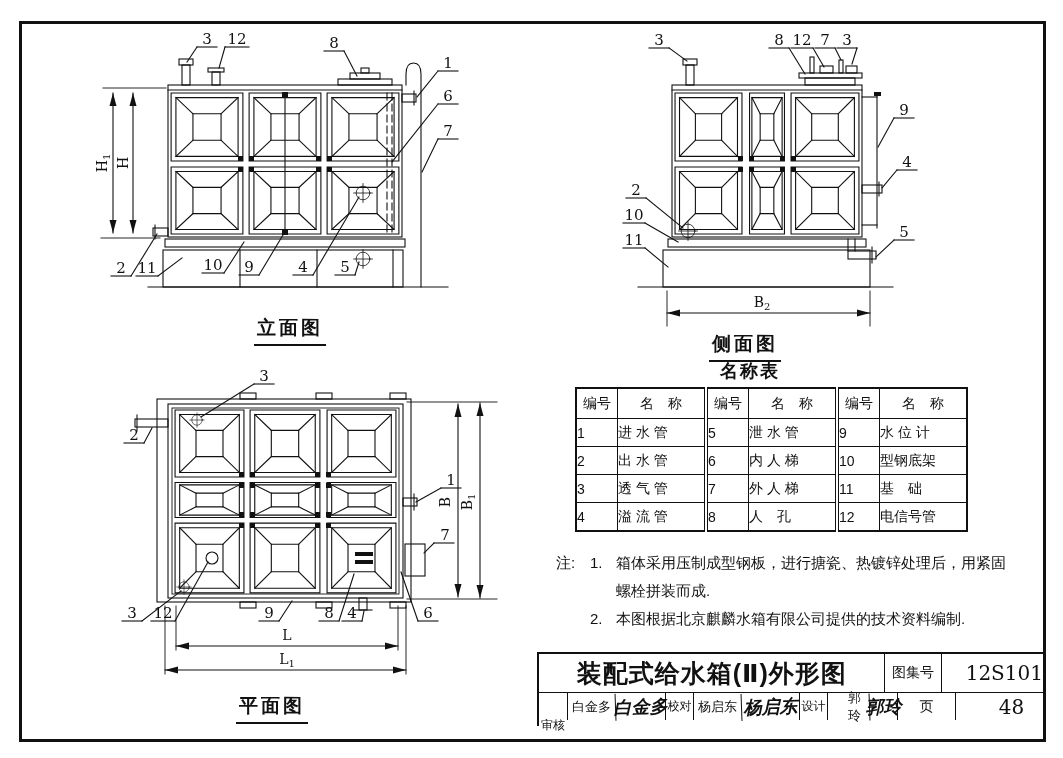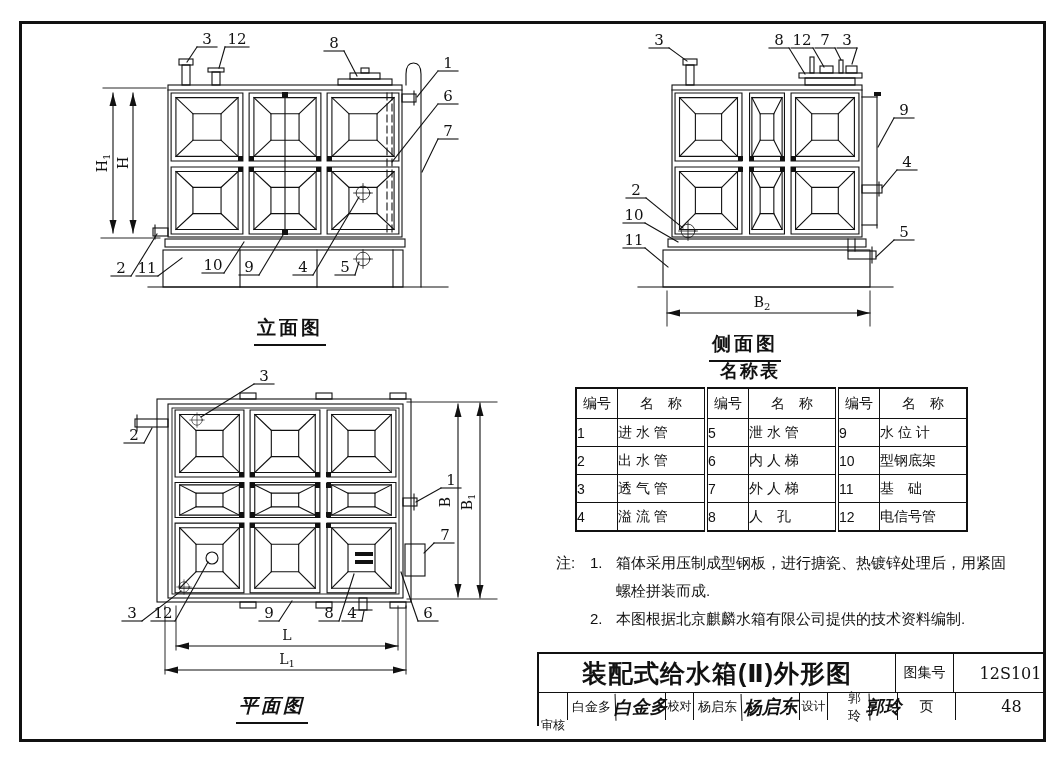--- a/index.html
+++ b/index.html
@@ -34,21 +34,21 @@
   .ind1{padding-left:34px;}
   .ind2{padding-left:60px;text-align:right;}
   .tblock{position:absolute;left:537px;top:652px;width:506px;height:74px;
           border:2px solid #111;border-right:none;border-bottom:none;display:flex;flex-direction:column;box-sizing:border-box;}
   .tb-row1{display:flex;height:38px;flex:none;}
   .tb-row2{display:flex;height:27px;flex:none;border-top:1.5px solid #111;}
   .tb-row1>div,.tb-row2>div{display:flex;align-items:center;justify-content:center;box-sizing:border-box;}
   .tb-row1>div+div,.tb-row2>div+div{border-left:1.5px solid #111;}
   .tb-title{width:356px;font-size:25px;font-weight:bold;letter-spacing:1px;white-space:nowrap;}
   .tb-lbl{width:58px;font-size:14px;}
-  .tb-val{flex:1;font-family:"DejaVu Serif",serif;font-size:16px;padding-left:24px;}
+  .tb-val{flex:1;font-family:"DejaVu Serif",serif;font-size:20px;padding-left:24px;}
   .c-lab{width:28px;font-size:12px;flex:none;margin-top:32px;}
   .c-nm1{width:48px;font-size:13px;flex:none;}
   .c-sg1{width:50px;flex:none;}
   .c-lab2{width:28px;font-size:12px;flex:none;}
   .c-nm2{width:48px;font-size:13px;flex:none;}
   .c-sg2{width:58px;flex:none;}
   .c-lab3{width:28px;font-size:12px;flex:none;}
   .c-nm3{width:42px;font-size:13px;flex:none;padding-left:20px;}
   .c-sg3{width:28px;flex:none;}
   .sig{font-family:"DejaVu Serif",serif;font-style:italic;font-weight:bold;font-size:18px;
@@ -438,21 +438,21 @@
     <g>
       <text class="num" x="352" y="618" text-anchor="middle">4</text>
       <line class="ln" x1="342" y1="621" x2="362" y2="621"></line>
           <line class="ln" x1="362" y1="621" x2="364" y2="611"></line>
     </g>
   </g>
 </svg>
 
 <div class="cap" style="left:230px;top:315px;width:120px;"><span>立面图</span></div>
 <div class="cap" style="left:685px;top:331px;width:120px;"><span>侧面图</span></div>
-<div class="cap" style="left:212px;top:693px;width:120px;font-style:italic;"><span>平面图</span></div>
+<div class="cap" style="left:212px;top:693px;width:120px;"><span>平面图</span></div>
 
 <div class="tbltitle">名称表</div>
 <div class="nametable">
   <table>
     <tbody>
           <tr>
       <th class="cid">编号</th>
       <th class="cnm">名　称</th>
       <th class="cid">编号</th>
       <th class="cnm">名　称</th>

